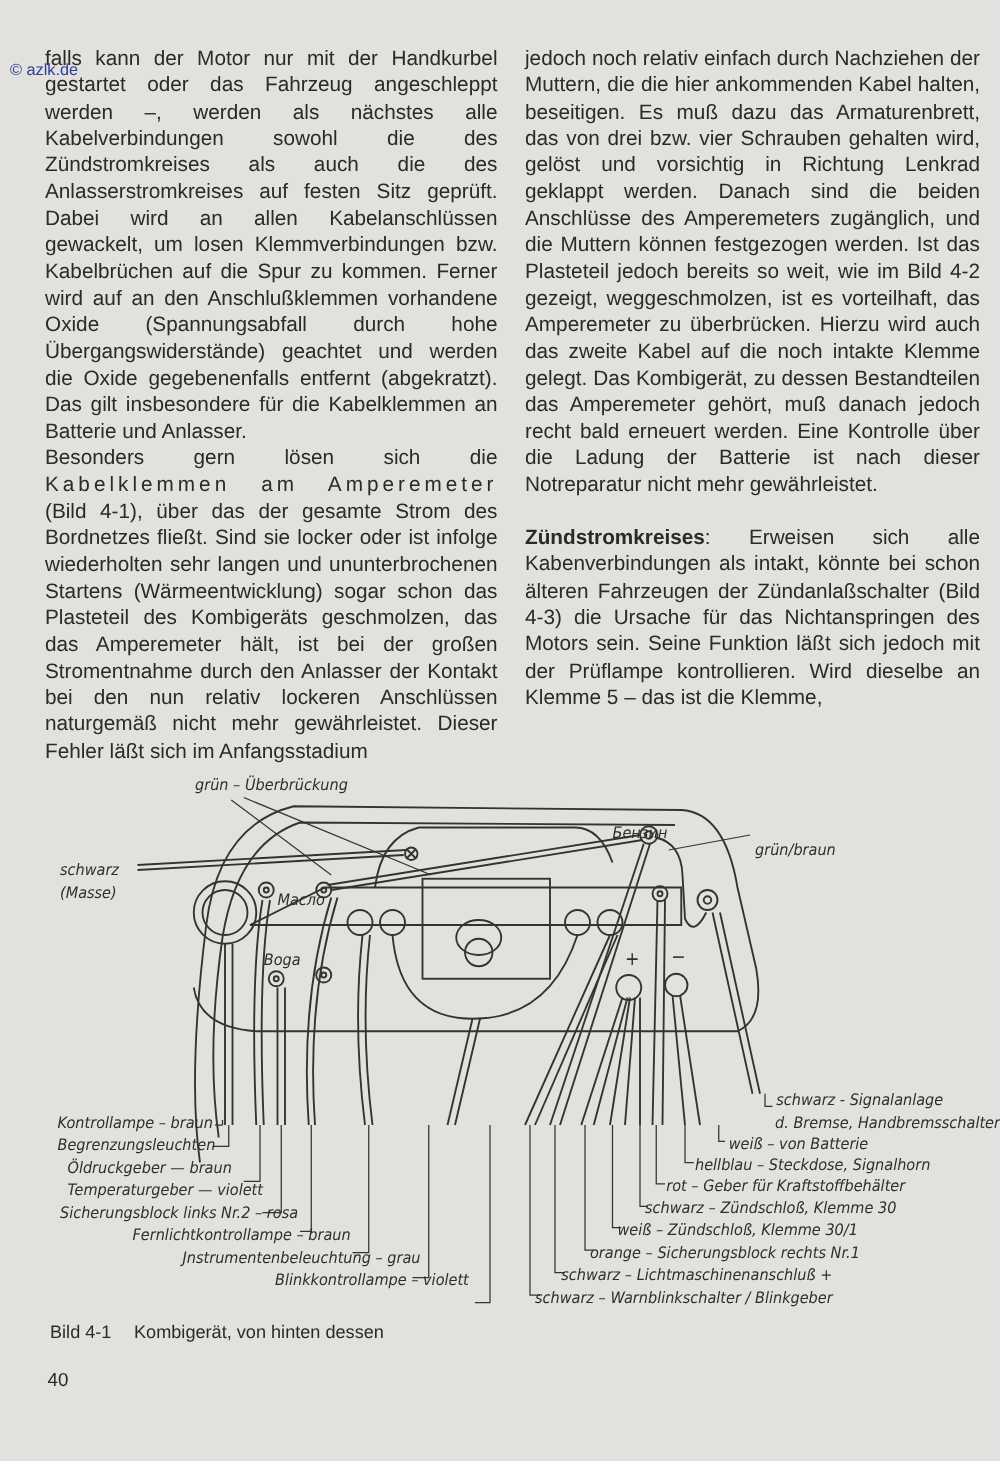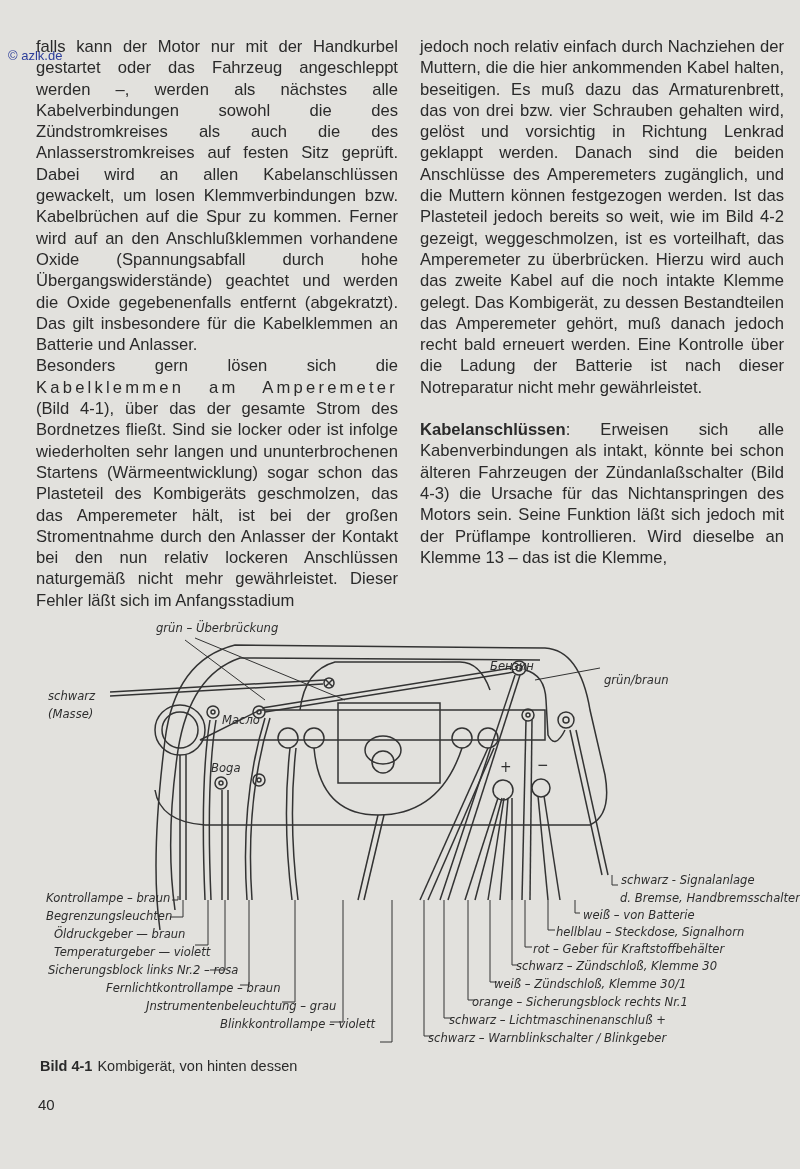--- a/index.html
+++ b/index.html
@@ -23,37 +23,37 @@
   .col .gap { height:21px; }
   .spaced { letter-spacing:3.2px; }
   .bold { font-weight:bold; }
   .fig { position:absolute; left:0; top:600px; width:708px; height:460px; }
   .fig svg { position:absolute; left:0; top:0; }
   .lbl {
     position:absolute; font-style:italic; font-size:12.6px; color:#2e2e2e;
     white-space:nowrap; font-family:"DejaVu Sans", sans-serif; transform:scaleX(0.92); transform-origin:left top;
   }
   .caption { position:absolute; left:40px; top:1058px; font-size:14.5px; }
-  .caption .num { margin-right:1px;font-weight:bold; }
+  .caption .num { margin-right:14px; }
   .pagenum { position:absolute; left:38px; top:1096px; font-size:15px; }
 </style>
 </head>
 <body>
 
 <div class="watermark">© azlk.de</div>
 
 <div class="col left">
   <p>falls kann der Motor nur mit der Handkurbel gestartet oder das Fahrzeug angeschleppt werden –, werden als nächstes alle Kabelverbindungen sowohl die des Zündstromkreises als auch die des Anlasserstromkreises auf festen Sitz geprüft. Dabei wird an allen Kabelanschlüssen gewackelt, um losen Klemmverbindungen bzw. Kabelbrüchen auf die Spur zu kommen. Ferner wird auf an den Anschlußklemmen vorhandene Oxide (Spannungsabfall durch hohe Übergangswiderstände) geachtet und werden die Oxide gegebenenfalls entfernt (abgekratzt). Das gilt insbesondere für die Kabelklemmen an Batterie und Anlasser.</p>
   <p><span>Besonders gern lösen sich die </span><span class="spaced">Kabelklemmen am Amperemeter</span><span> (Bild 4-1), über das der gesamte Strom des Bordnetzes fließt. Sind sie locker oder ist infolge wiederholten sehr langen und ununterbrochenen Startens (Wärmeentwicklung) sogar schon das Plasteteil des Kombigeräts geschmolzen, das das Amperemeter hält, ist bei der großen Stromentnahme durch den Anlasser der Kontakt bei den nun relativ lockeren Anschlüssen naturgemäß nicht mehr gewährleistet. Dieser Fehler läßt sich im Anfangsstadium</span></p>
 </div>
 
 <div class="col right">
   <p>jedoch noch relativ einfach durch Nachziehen der Muttern, die die hier ankommenden Kabel halten, beseitigen. Es muß dazu das Armaturenbrett, das von drei bzw. vier Schrauben gehalten wird, gelöst und vorsichtig in Richtung Lenkrad geklappt werden. Danach sind die beiden Anschlüsse des Amperemeters zugänglich, und die Muttern können festgezogen werden. Ist das Plasteteil jedoch bereits so weit, wie im Bild 4-2 gezeigt, weggeschmolzen, ist es vorteilhaft, das Amperemeter zu überbrücken. Hierzu wird auch das zweite Kabel auf die noch intakte Klemme gelegt. Das Kombigerät, zu dessen Bestandteilen das Amperemeter gehört, muß danach jedoch recht bald erneuert werden. Eine Kontrolle über die Ladung der Batterie ist nach dieser Notreparatur nicht mehr gewährleistet.</p>
   <div class="gap"></div>
-  <p><span class="bold">Kabelanschlüssen</span><span>: Erweisen sich alle Kabenverbindungen als intakt, könnte bei schon älteren Fahrzeugen der Zündanlaßschalter (Bild 4-3) die Ursache für das Nichtanspringen des Motors sein. Seine Funktion läßt sich jedoch mit der Prüflampe kontrollieren. Wird dieselbe an Klemme 13 – das ist die Klemme,</span></p>
+  <p><span class="bold">Zündstromkreises</span><span>: Erweisen sich alle Kabenverbindungen als intakt, könnte bei schon älteren Fahrzeugen der Zündanlaßschalter (Bild 4-3) die Ursache für das Nichtanspringen des Motors sein. Seine Funktion läßt sich jedoch mit der Prüflampe kontrollieren. Wird dieselbe an Klemme 5 – das ist die Klemme,</span></p>
 </div>
 
 <div class="fig">
   <svg width="800" height="460" viewBox="0 0 800 460" fill="none" stroke="#333" stroke-width="1.5">
 
     <path d="M160 330 Q150 260 165 140 Q175 60 235 45 L545 48 Q580 50 590 110 L605 175 Q612 215 590 225 L205 225 Q160 222 155 190"></path>
     <path d="M175 310 Q165 240 178 150 Q190 75 240 58 L540 60"></path>
     <path d="M300 110 Q305 70 335 62 L460 62 Q480 62 490 90"></path>
 
     <path d="M260 110 L545 110 L545 140 L200 140 Z"></path>

